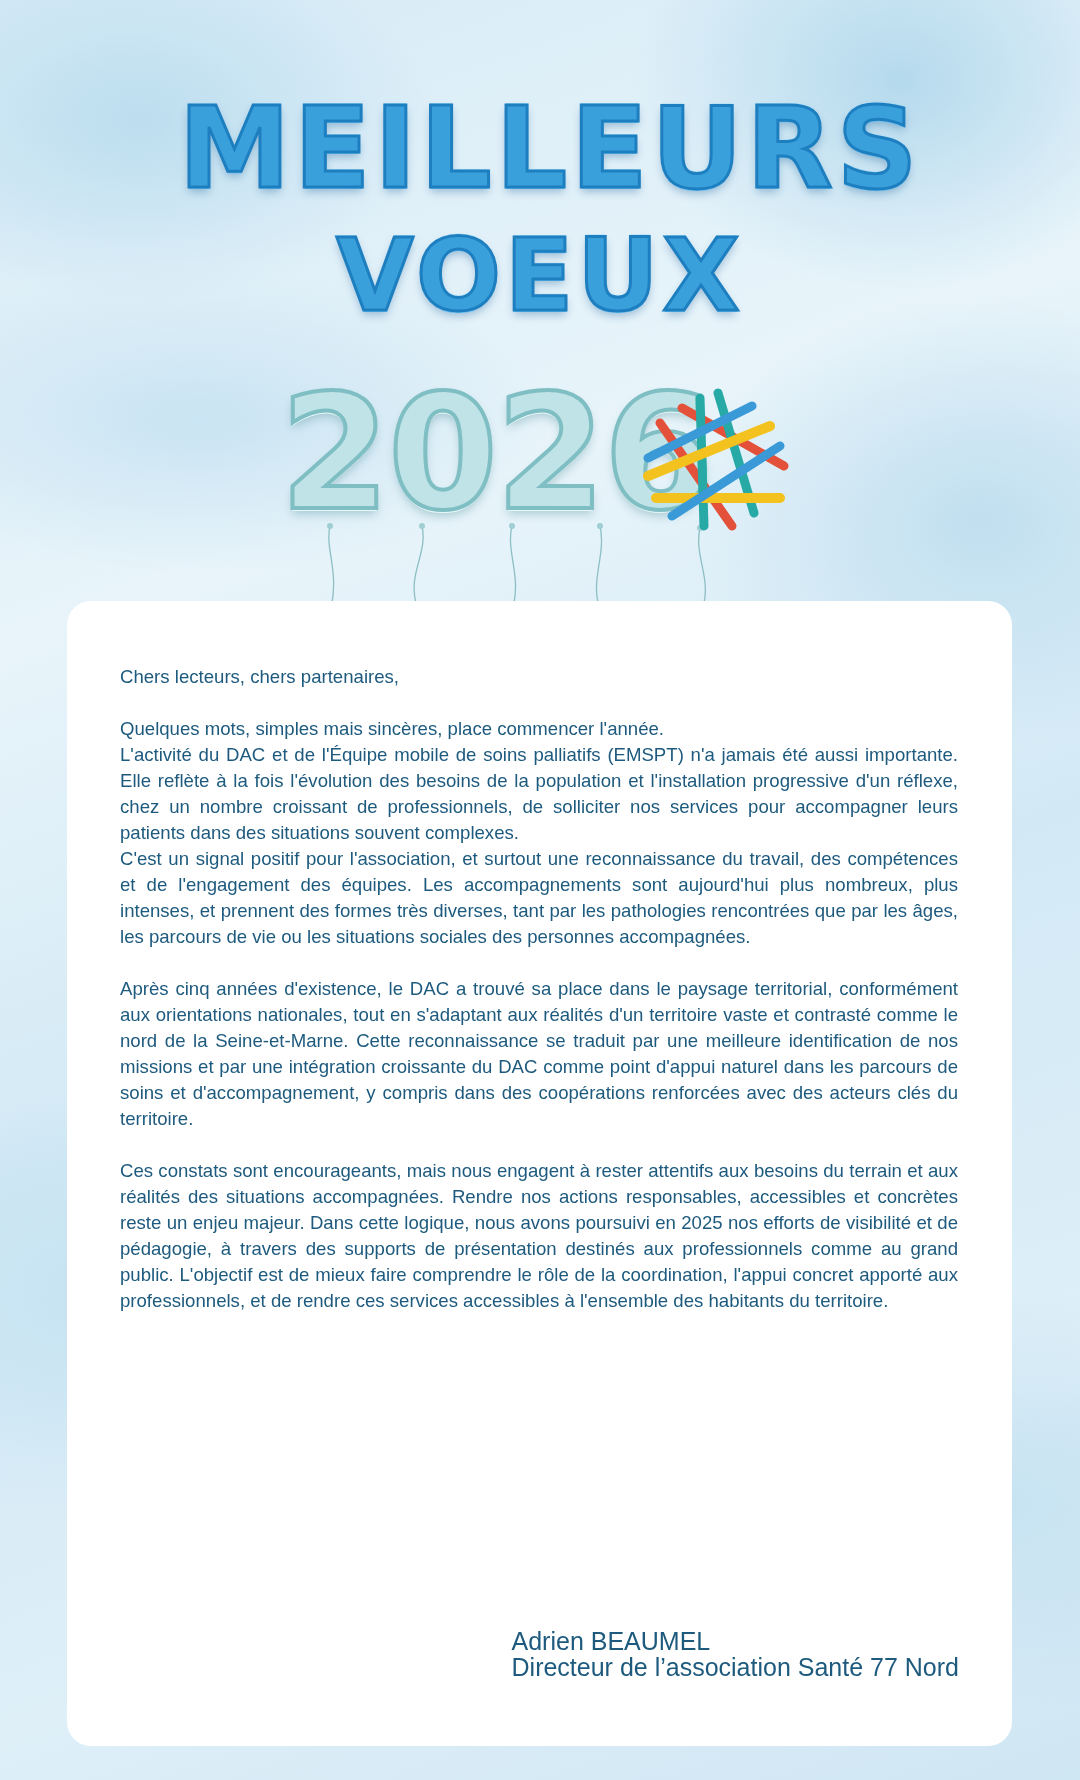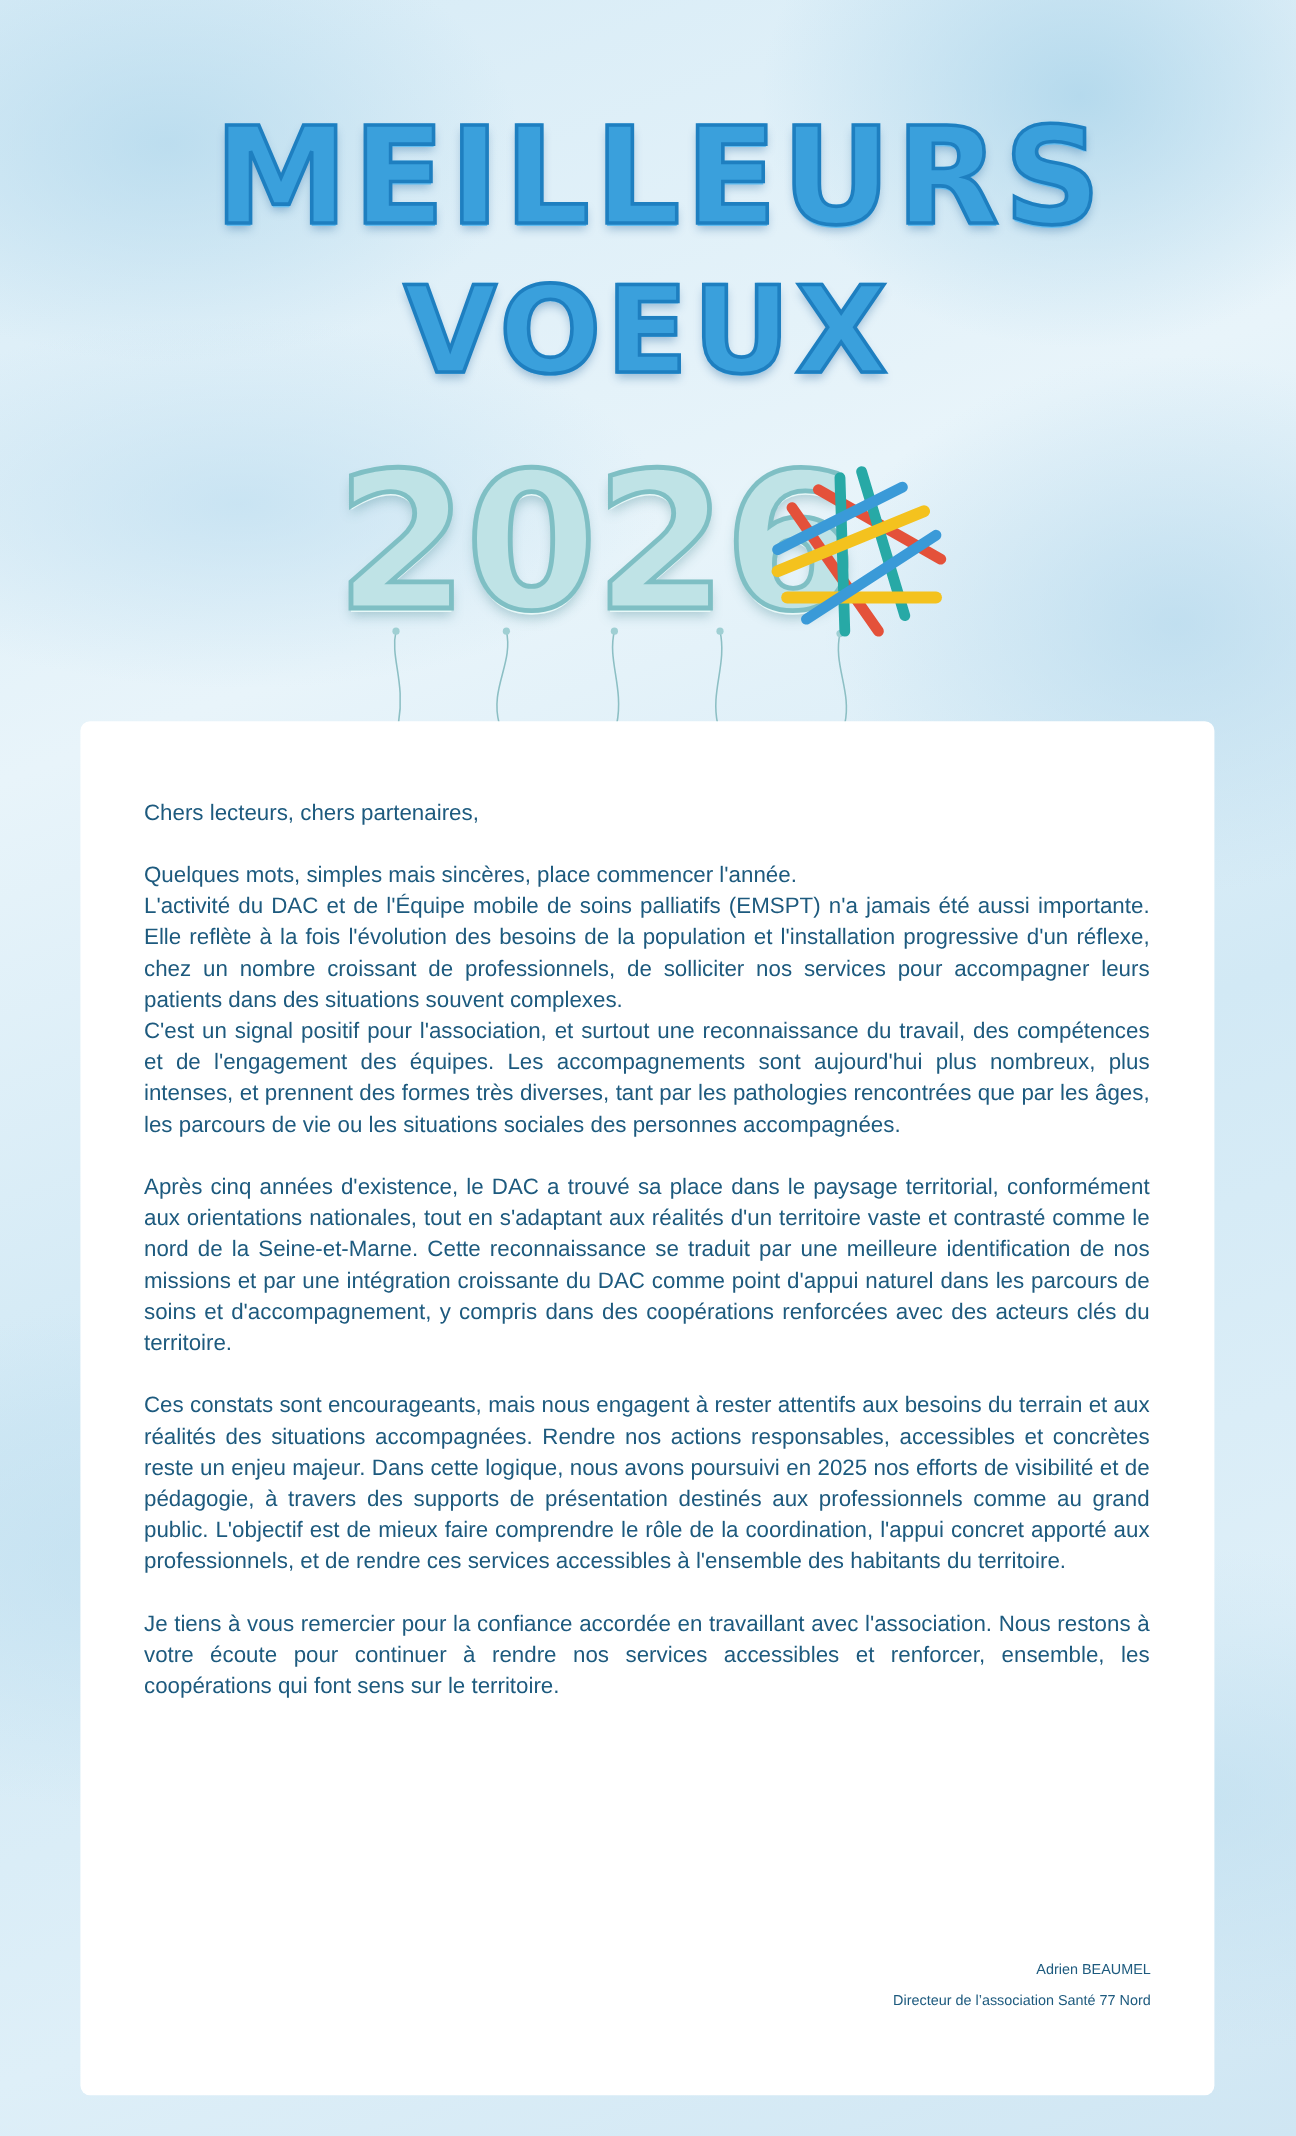--- a/index.html
+++ b/index.html
@@ -69,45 +69,45 @@
     }
 
     
     .card {
       position: absolute;
       left: 67px;
       top: 601px;
       width: 945px;
       height: 1145px;
       background: #ffffff;
-      border-radius: 8px;
+      border-radius: 24px;
     }
     .letter {
       position: absolute;
       left: 53px;
       top: 63px;
       width: 838px;
       color: #1d5a7e;
       font-family: "Liberation Sans", sans-serif;
       font-size: 18.6px;
       line-height: 26px;
       text-align: justify;
     }
     .letter p { margin: 0; }
     .letter .gap { height: 26px; }
     .letter .last-line-left { text-align-last: left; }
 
     .signature {
       position: absolute;
       right: 53px;
       top: 1027px;
-      text-align: right;
+      text-align: left;
       color: #1d5a7e;
       font-family: "Liberation Sans", sans-serif;
-      font-size: 12px;
+      font-size: 25px;
       line-height: 26px;
     }
   </style>
 </head>
 <body>
 
 <div class="hero">
   <div class="title-line l1">MEILLEURS</div>
   <div class="title-line l2">VOEUX</div>
 
@@ -154,21 +154,20 @@
     <p class="last-line-left">L'activité du DAC et de l'Équipe mobile de soins palliatifs (EMSPT) n'a jamais été aussi importante. Elle reflète à la fois l'évolution des besoins de la population et l'installation progressive d'un réflexe, chez un nombre croissant de professionnels, de solliciter nos services pour accompagner leurs patients dans des situations souvent complexes.</p>
     <p class="last-line-left">C'est un signal positif pour l'association, et surtout une reconnaissance du travail, des compétences et de l'engagement des équipes. Les accompagnements sont aujourd'hui plus nombreux, plus intenses, et prennent des formes très diverses, tant par les pathologies rencontrées que par les âges, les parcours de vie ou les situations sociales des personnes accompagnées.</p>
     <div class="gap"></div>
 
     <p class="last-line-left">Après cinq années d'existence, le DAC a trouvé sa place dans le paysage territorial, conformément aux orientations nationales, tout en s'adaptant aux réalités d'un territoire vaste et contrasté comme le nord de la Seine-et-Marne. Cette reconnaissance se traduit par une meilleure identification de nos missions et par une intégration croissante du DAC comme point d'appui naturel dans les parcours de soins et d'accompagnement, y compris dans des coopérations renforcées avec des acteurs clés du territoire.</p>
     <div class="gap"></div>
 
     <p class="last-line-left">Ces constats sont encourageants, mais nous engagent à rester attentifs aux besoins du terrain et aux réalités des situations accompagnées. Rendre nos actions responsables, accessibles et concrètes reste un enjeu majeur. Dans cette logique, nous avons poursuivi en 2025 nos efforts de visibilité et de pédagogie, à travers des supports de présentation destinés aux professionnels comme au grand public. L'objectif est de mieux faire comprendre le rôle de la coordination, l'appui concret apporté aux professionnels, et de rendre ces services accessibles à l'ensemble des habitants du territoire.</p>
     <div class="gap"></div>
 
-    <p class="last-line-left">Je tiens à vous remercier pour la confiance accordée en travaillant avec l'association. Nous restons à votre écoute pour continuer à rendre nos services accessibles et renforcer, ensemble, les coopérations qui font sens sur le territoire.</p>
     <div class="gap"></div>
 
   </div>
 
   <div class="signature">
     <div>Adrien BEAUMEL</div>
     <div>Directeur de l’association Santé 77 Nord</div>
   </div>
 </div>
 

